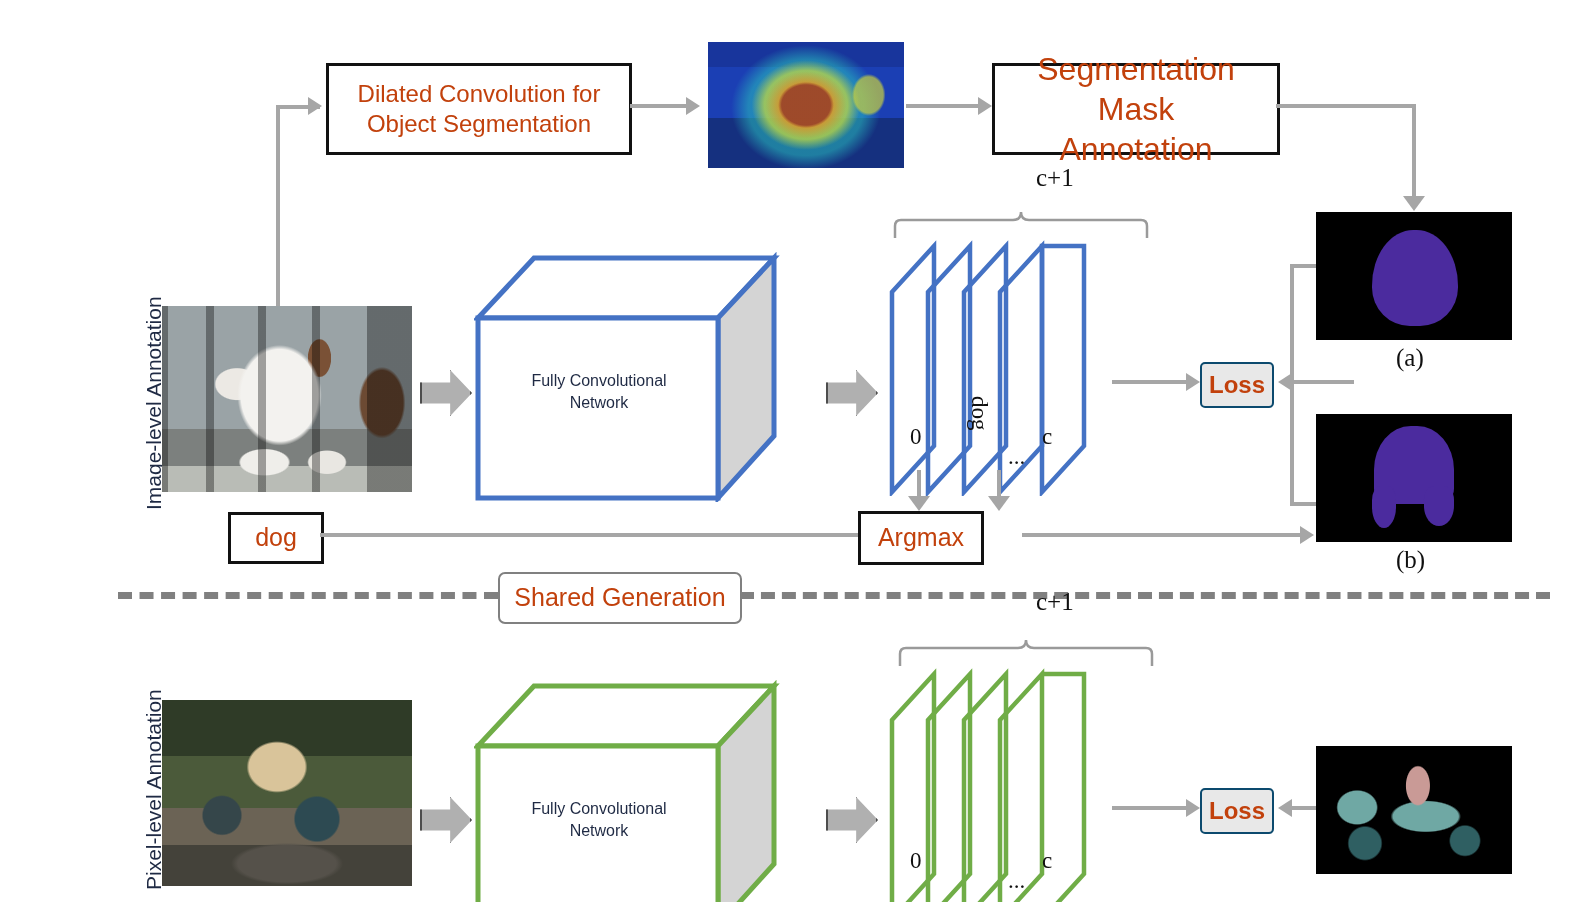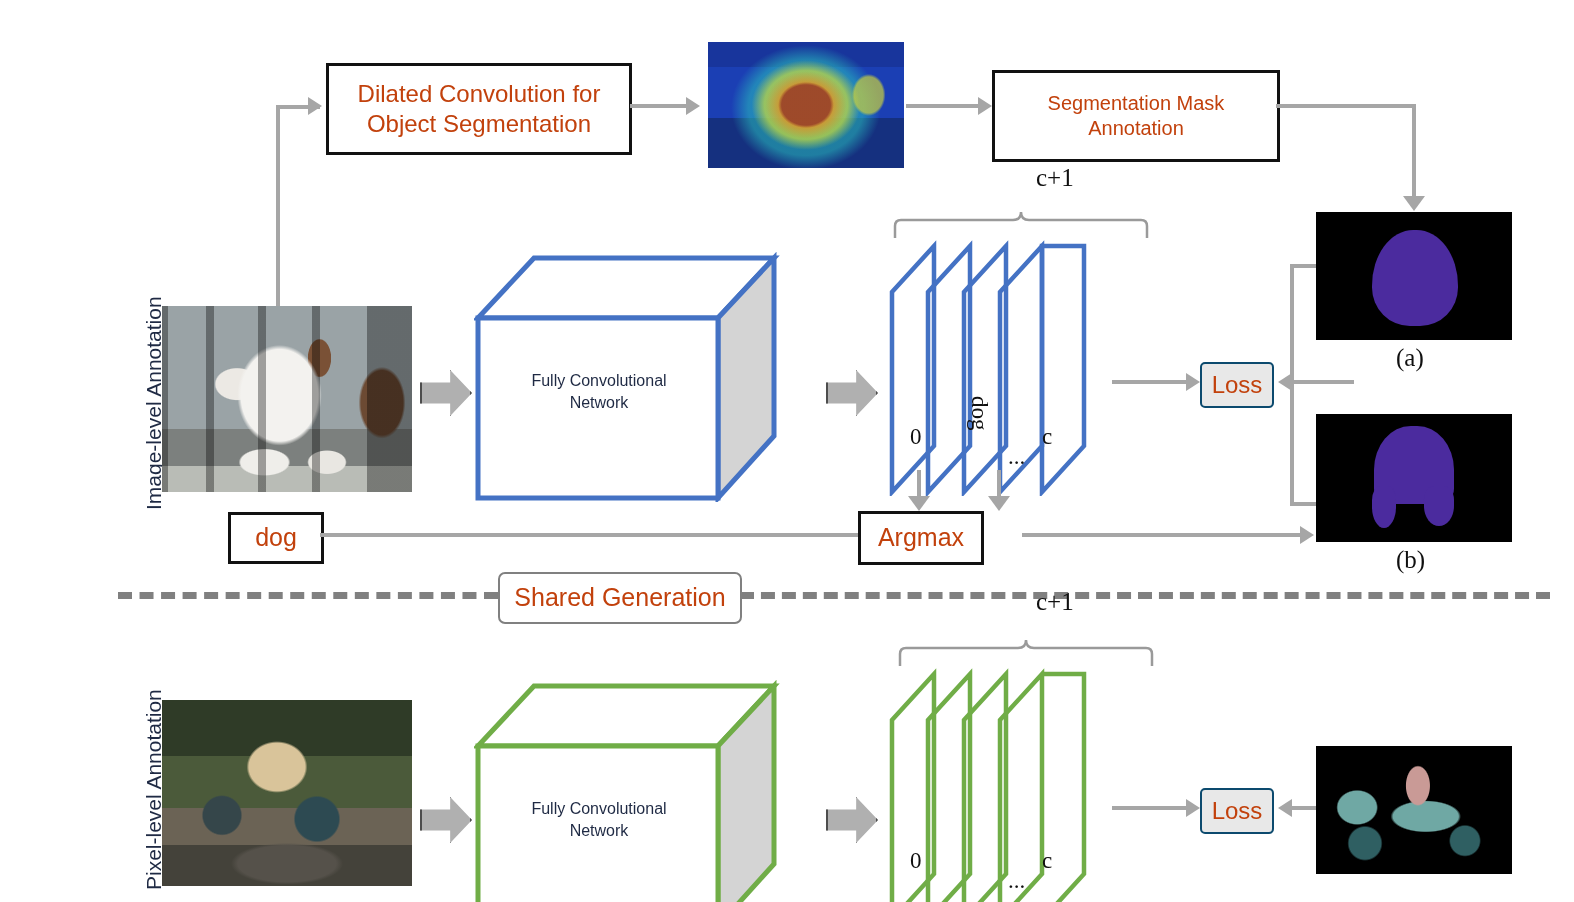--- a/index.html
+++ b/index.html
@@ -5,21 +5,21 @@
   html,body{margin:0;padding:0;background:#ffffff;}
   body{width:1574px;height:902px;position:relative;overflow:hidden;
        font-family:"Liberation Sans",sans-serif;color:#1b1b1b;}
   .stage{position:absolute;left:0;top:0;width:1574px;height:902px;}
 
   
   .box{position:absolute;background:#ffffff;border:3px solid #111;
        display:flex;align-items:center;justify-content:center;text-align:center;
        color:#c2410c;line-height:1.25;}
   .box.rounded{border:2px solid #808080;border-radius:7px;}
-  .box.loss{background:#e8e8e8;border:8px solid #0c4a6e;border-radius:5px;}
+  .box.loss{background:#e8e8e8;border:8px solid #0c4a6e;border-radius:5px;font-weight:bold;}
 
   .vlabel{position:absolute;font-size:21px;color:#1f2a44;
           transform-origin:left top;white-space:nowrap;}
 
   
   .line{position:absolute;background:#a6a6a6;}
   .hline{height:4px;}
   .vline{width:4px;}
   .dash{position:absolute;height:0;border-top:7px dashed #808080;}
 
@@ -101,21 +101,21 @@
   </div>
 
   <div class="line hline" style="left:630px;top:104px;width:58px;"></div>
   <div class="tri-r" style="left:686px;top:97px;"></div>
 
   <div class="imgframe heatmap" style="left:708px;top:42px;width:196px;height:126px;"></div>
 
   <div class="line hline" style="left:906px;top:104px;width:78px;"></div>
   <div class="tri-r" style="left:978px;top:97px;"></div>
 
-  <div class="box" style="left:992px;top:63px;width:282px;height:86px;font-size:20px;margin-top:7px;">
+  <div class="box" style="left:992px;top:63px;width:282px;height:86px;font-size:32px;">
     <div>
       <div>Segmentation Mask</div>
       <div>Annotation</div>
     </div>
   </div>
 
   <div class="line hline" style="left:1276px;top:104px;width:140px;"></div>
   <div class="line vline" style="left:1412px;top:104px;height:96px;"></div>
   <div class="tri-d" style="left:1403px;top:196px;"></div>
 

